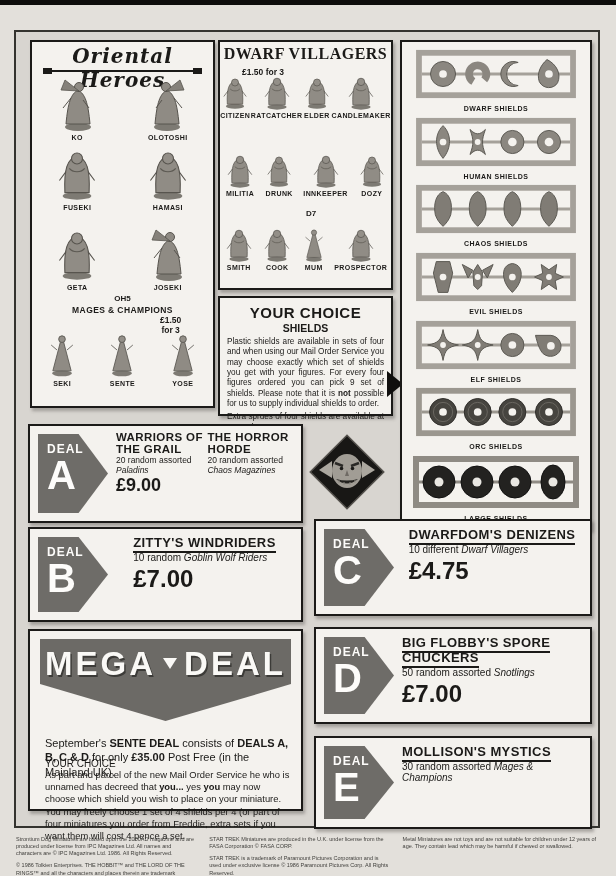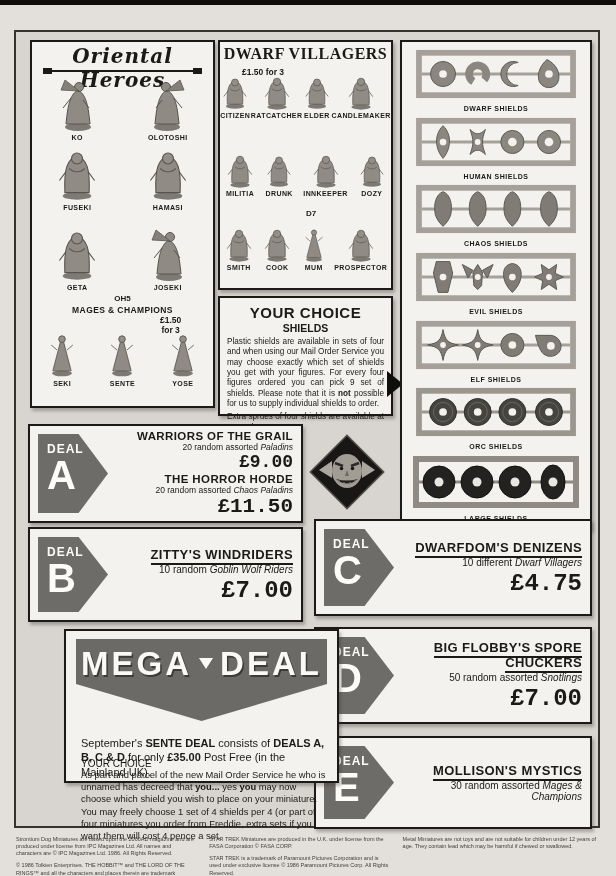--- a/index.html
+++ b/index.html
@@ -55,32 +55,32 @@
   .deal{position:absolute;}
   #deal-a{left:28px;top:424px;width:275px;height:99px;}
   #deal-b{left:28px;top:527px;width:275px;height:95px;}
   #deal-c{left:314px;top:519px;width:278px;height:97px;}
   #deal-d{left:314px;top:627px;width:278px;height:97px;}
   #deal-e{left:314px;top:736px;width:278px;height:93px;}
   .badge{position:absolute;left:8px;top:8px;bottom:8px;width:70px;background:var(--badge);
       clip-path:polygon(0 0,58% 0,100% 50%,58% 100%,0 100%);color:#fdfcfa;}
   .badge-word{display:block;font-size:12px;font-weight:bold;letter-spacing:1px;margin:8px 0 0 9px;}
   .badge-letter{display:block;font-size:40px;font-weight:bold;line-height:.95;margin-left:9px;}
-  .deal-body{position:absolute;left:86px;right:8px;top:4px;bottom:4px;text-align:right;
-      display:flex;flex-direction:column;justify-content:center;}
+  .deal-body{position:absolute;left:86px;right:8px;top:4px;bottom:4px;text-align:left;
+      display:flex;justify-content:center;}
   .deal-item h3{font-size:13px;margin:2px 0 1px;letter-spacing:.4px;}
   .deal-item.u h3 span{border-bottom:2px solid var(--ink);padding-bottom:1px;}
   .deal-desc{font-size:10px;margin:2px 0;}
-  .deal-price{font-size:24px;font-weight:bold;margin:1px 0;font-family:Liberation Mono, monospace;}
+  .deal-price{font-size:24px;font-weight:bold;margin:1px 0;}
   #deal-a .deal-item h3{font-size:11.5px;margin:1px 0 0;}
   #deal-a .deal-desc{font-size:8.5px;margin:0;}
   #deal-a .deal-item:first-child .deal-price{font-size:18px;margin:0;}
   #deal-a .deal-item:last-child .deal-price{font-size:21px;margin:0;}
   
-  #mega{left:28px;top:629px;width:275px;height:154px;margin-left:36px;}
+  #mega{left:28px;top:629px;width:275px;height:182px;}
   .mega-banner{position:absolute;left:10px;top:8px;right:10px;height:82px;background:var(--banner);
       clip-path:polygon(0 0,100% 0,100% 55%,50% 100%,0 55%);
       display:flex;align-items:flex-start;justify-content:center;gap:7px;padding-top:8px;box-sizing:border-box;}
   .mega-word{font-size:33px;font-weight:bold;color:#faf9f6;letter-spacing:3px;line-height:1;
       text-shadow:1.5px 1.5px 0 #3c3b38;}
   .mega-sep{width:0;height:0;border-left:7px solid transparent;border-right:7px solid transparent;
       border-top:11px solid #faf9f6;margin-top:11px;}
   .mega-sept{position:absolute;top:94px;left:15px;right:9px;font-size:11px;line-height:1.3;}
   .mega-choice-h{position:absolute;top:127px;left:15px;font-size:10px;font-weight:normal;margin:0;}
   .mega-choice{position:absolute;top:138px;left:15px;right:8px;font-size:9.4px;line-height:1.3;margin:0;}
@@ -472,22 +472,21 @@
       <span class="badge-letter">A</span>
     </div>
     <div class="deal-body">
       <div class="deal-item">
         <h3><span>WARRIORS OF THE GRAIL</span></h3>
         <p class="deal-desc"><span>20 random assorted</span> <i>Paladins</i></p>
         <div class="deal-price">£9.00</div>
       </div>
       <div class="deal-item">
         <h3><span>THE HORROR HORDE</span></h3>
-        <p class="deal-desc"><span>20 random assorted</span> <i>Chaos Paladins</i></p>
-        <div class="deal-price">£11.50</div>
+        <p class="deal-desc"><span>20 random assorted</span> <i>Chaos Magazines</i></p>
       </div>
     </div>
   </section>
 
   <section class="box deal" id="deal-b">
     <div class="badge">
       <span class="badge-word">DEAL</span>
       <span class="badge-letter">B</span>
     </div>
     <div class="deal-body">

